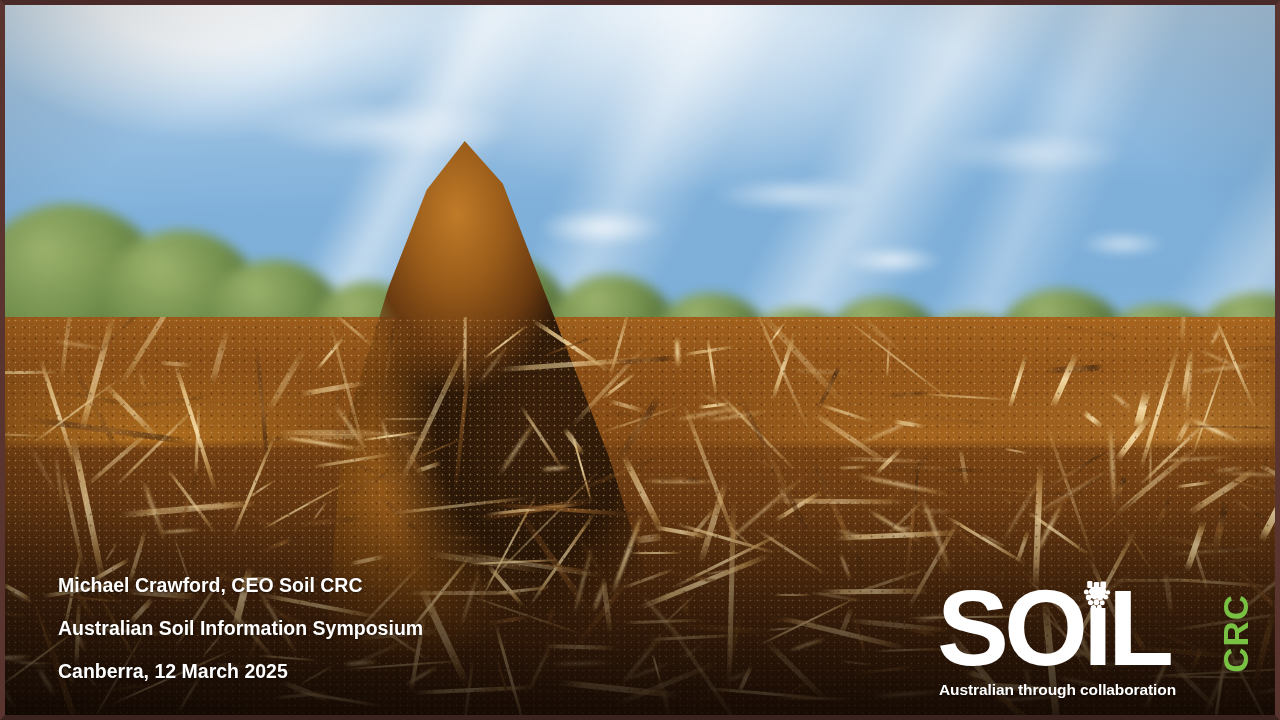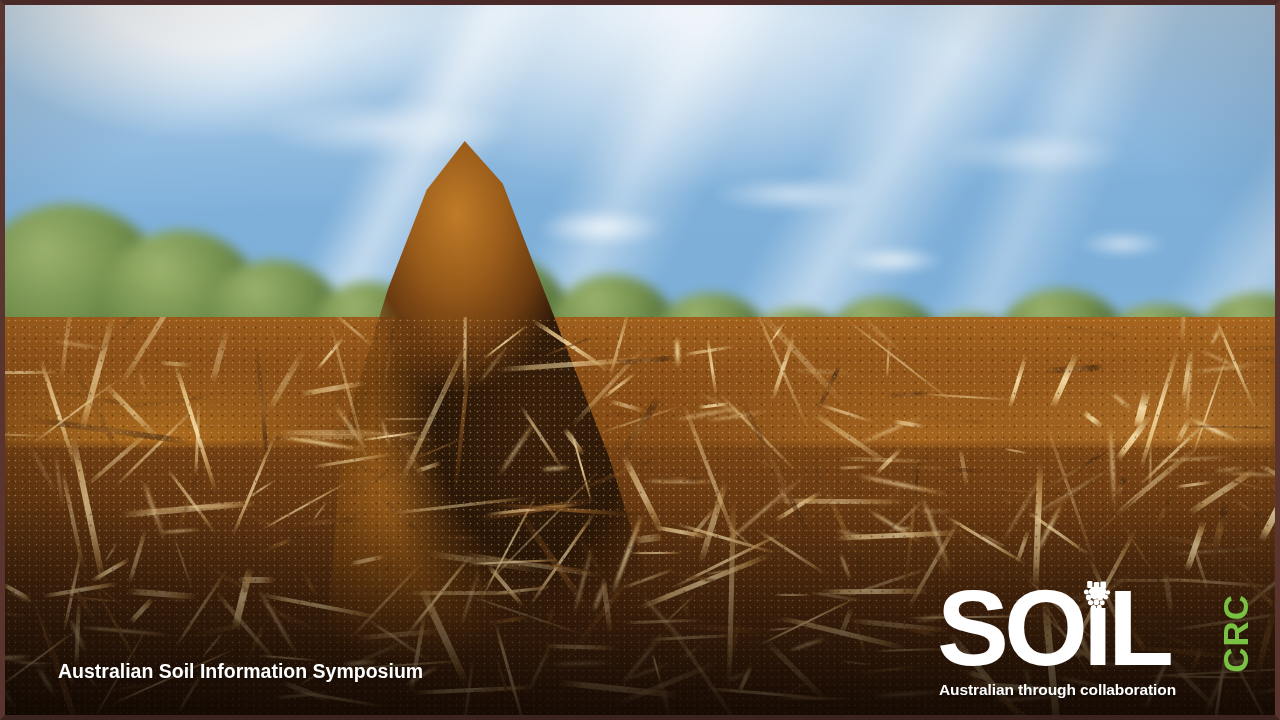--- a/index.html
+++ b/index.html
@@ -703,21 +703,23 @@
         <div class="straw" style="width: 58.9805px; height: 5.63461px; left: 81.1337%; top: 14.9004%; transform: rotate(-66deg); opacity: 0.92;"></div>
       </div>
     <div class="grit"></div>
 
     <div class="bottom-shade"></div>
     <div class="vignette"></div>
   </div>
 
 
   <div class="byline">
+    <div class="byline-line">Michael Crawford, CEO Soil CRC</div>
     <div class="byline-line">Australian Soil Information Symposium</div>
+    <div class="byline-line">Canberra, 12 March 2025</div>
   </div>
 
   <div class="logo">
 
     <div class="logo-wordmark">
       <span class="logo-soil">SO</span>
       <span class="logo-i-wrap">
         <span class="logo-soil">i</span>
         <span class="logo-i-dot">
           <svg viewBox="0 0 30 32" width="30" height="32" aria-hidden="true">

